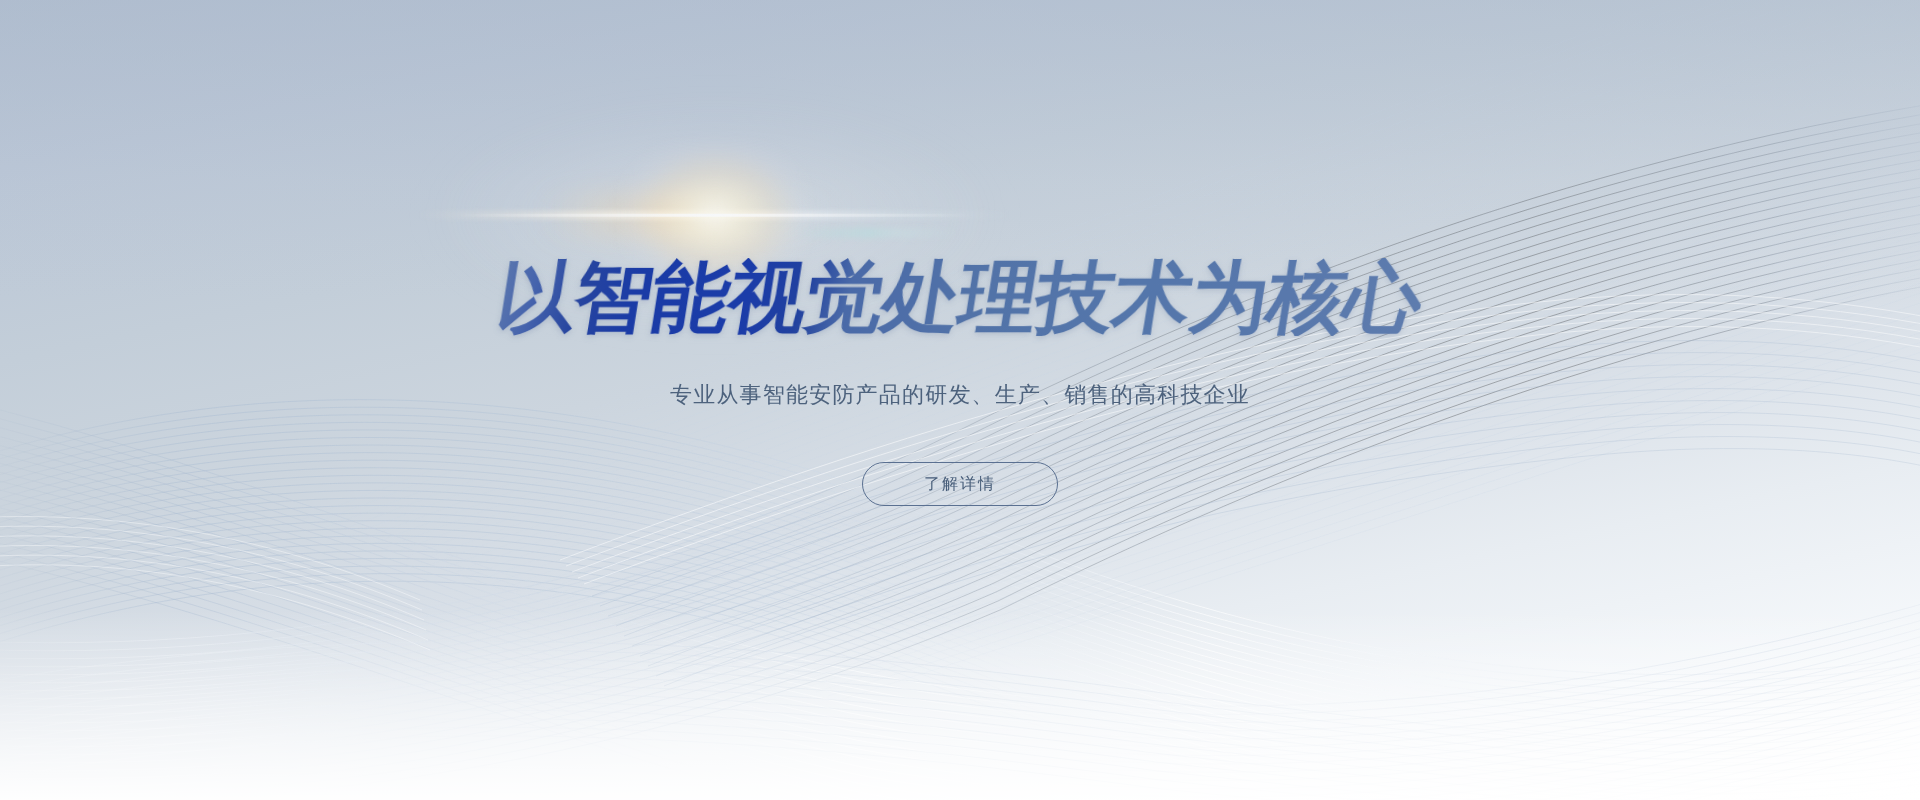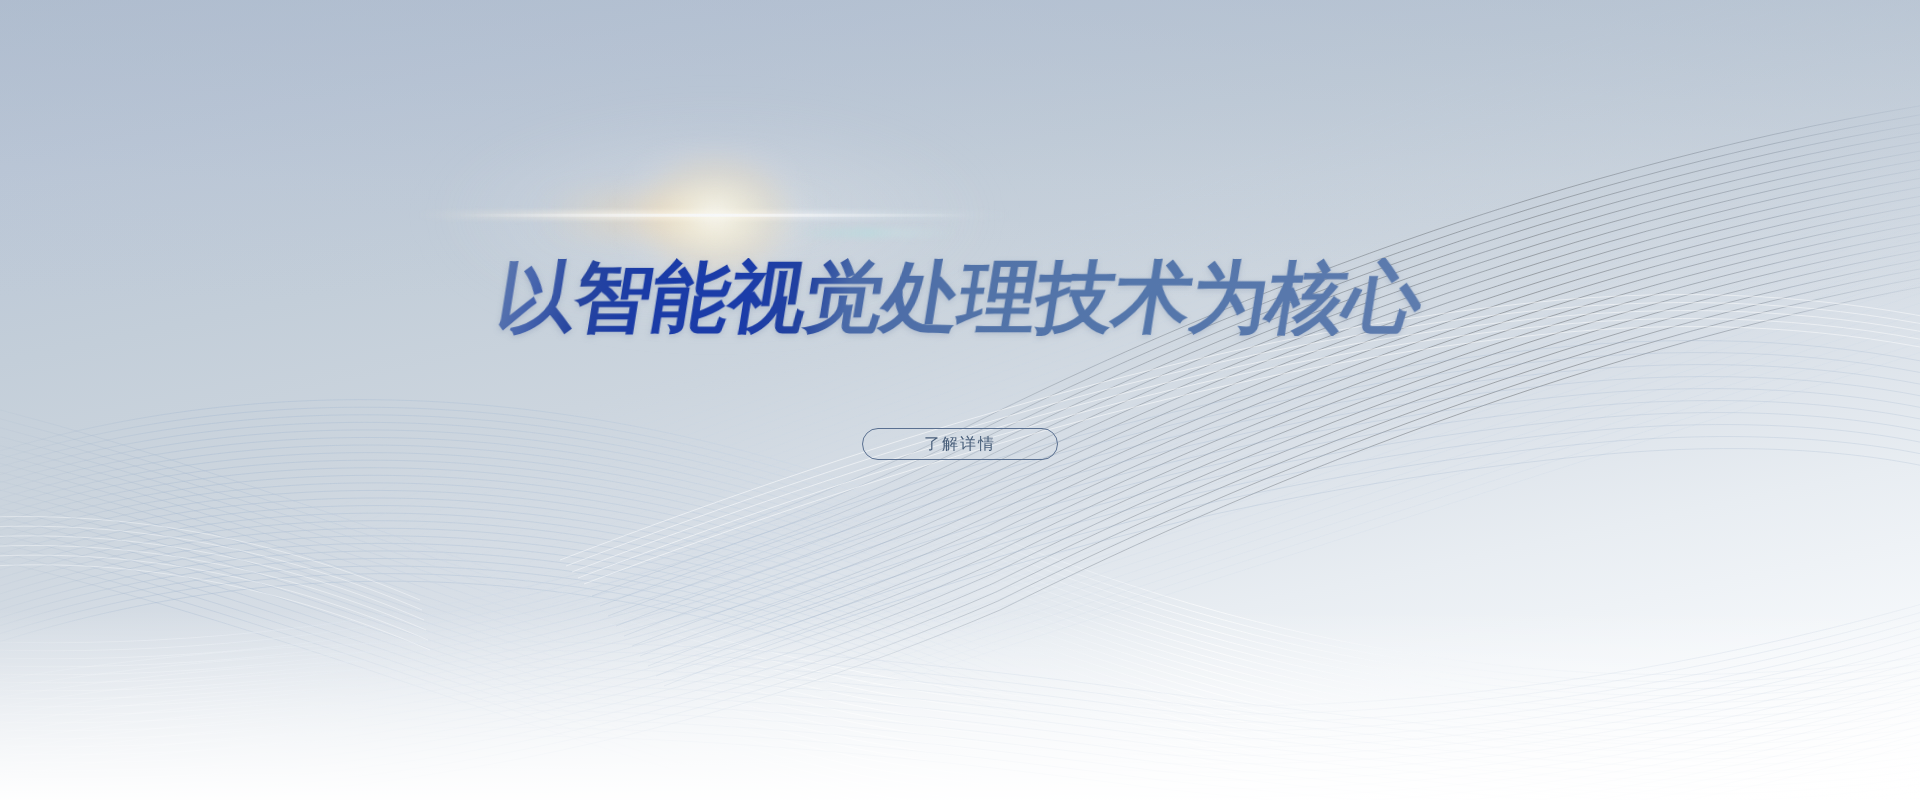--- a/index.html
+++ b/index.html
@@ -140,30 +140,29 @@
     font-size:22px;
     letter-spacing:1.2px;
     color:#4d627d;
     font-weight:400;
     white-space:nowrap;
   }
 
   .cta-wrap { margin-top:52px; }
   .cta {
     display:flex; align-items:center; justify-content:center;
-    width:196px; height:32px;
+    width:196px; height:44px;
     border:1.4px solid #5a7091;
     border-radius:26px;
     background:transparent;
     color:#475d79;
     font-size:16px;
     letter-spacing:2px;
     font-family:"Liberation Sans","DejaVu Sans",sans-serif;
     cursor:pointer;
-    margin-top:40px;
   }
 
   
   .bottom-fade {
     position:absolute; left:0; right:0; bottom:0; height:190px; z-index:30;
     background:linear-gradient(180deg, rgba(255,255,255,0) 0%, rgba(255,255,255,.55) 55%, rgba(255,255,255,.96) 100%);
     pointer-events:none;
   }
   .top-tint {
     position:absolute; left:0; right:0; top:0; height:300px; z-index:5;
@@ -432,19 +431,20 @@
     <div class="flare-core"></div>
     <div class="flare-streak thin"></div>
   </div>
 
   <div class="bottom-fade"></div>
 
   <div class="content">
 
     <h1 class="headline">以智能视觉处理技术为核心</h1>
 
+    <p class="subtitle">专业从事智能安防产品的研发、生产、销售的高科技企业</p>
 
     <div class="cta-wrap">
       <button class="cta">了解详情</button>
     </div>
 
   </div>
 </div>
 
 </body></html>

